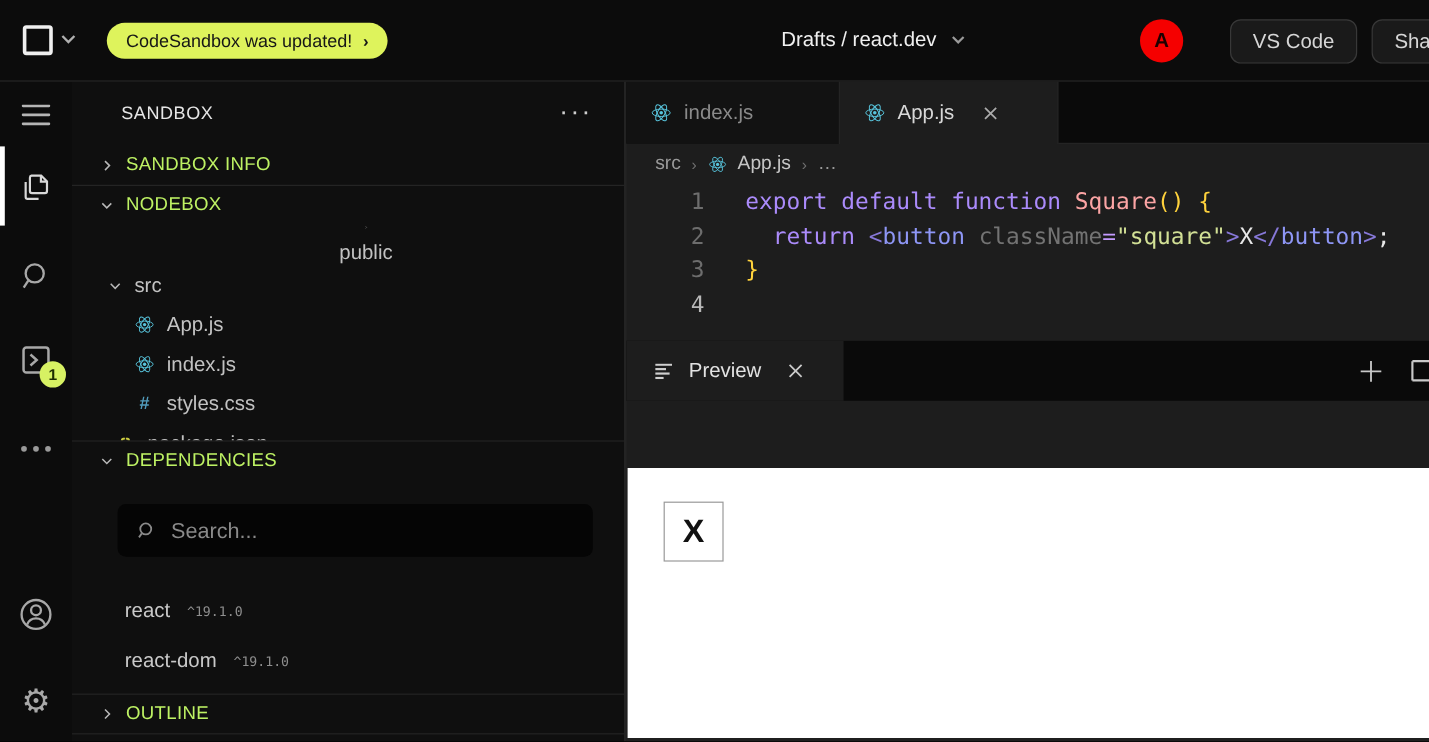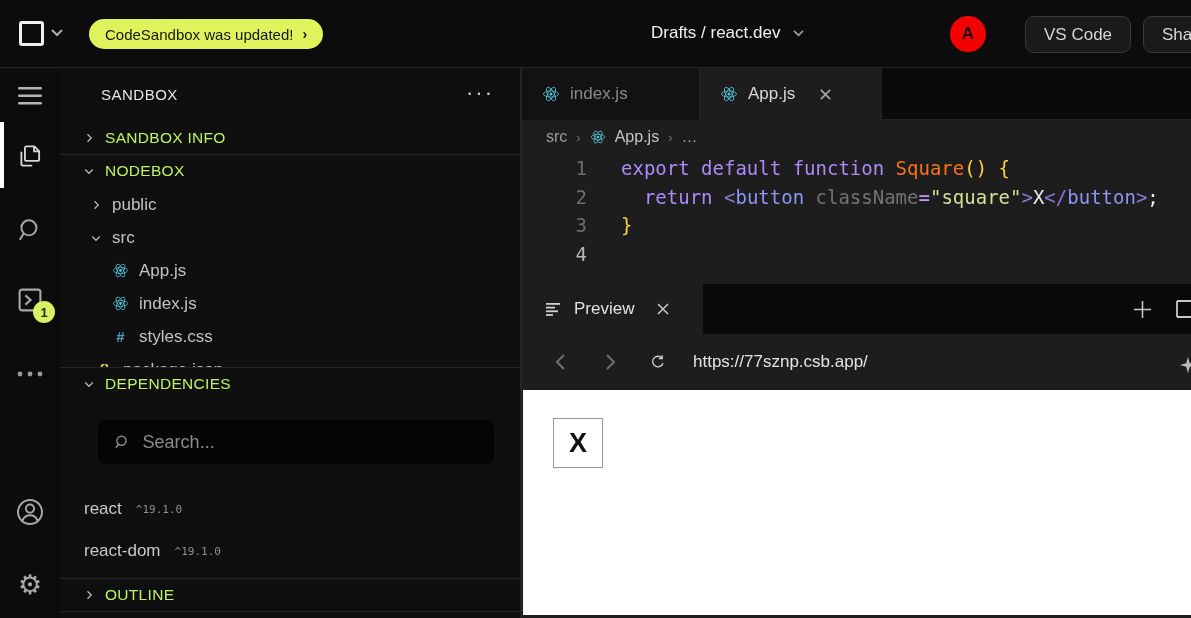--- a/index.html
+++ b/index.html
@@ -68,21 +68,21 @@
   .fi-css { color:#519aba; font-weight:700; font-size:15px; width:17px; text-align:center; }
   .fi-json { color:#cbcb41; font-weight:700; font-size:14px; width:17px; text-align:center; }
 
   .search-box { position:absolute; left:38px; top:352px; width:396px; height:44px;
     background:#050505; border-radius:7px; display:flex; align-items:center; gap:12px;
     padding:0 16px; }
   .search-box input { background:transparent; border:none; outline:none; color:#cfcfcf;
     font-size:18px; font-family:"Liberation Sans", sans-serif; width:100%; }
   .search-box input::placeholder { color:#8a8a8a; }
 
-  .deps { position:absolute; left:24px; top:420px; width:420px;text-align:right; }
+  .deps { position:absolute; left:44px; top:420px; width:420px;text-align:right; }
   .dep-row { height:42px; display:flex; align-items:center; font-size:17px; color:#c9c9c9; }
   .dep-ver { font-family:"DejaVu Sans Mono", monospace; font-size:11px; color:#8f8f8f;
     margin-left:14px; }
 
   
   .right { position:relative; width:670px; height:550px; flex:none; background:#1d1d1d;
     border-left:1px solid #262626; }
   .tabbar { position:absolute; left:0; top:0; width:100%; height:52px; background:#0a0a0a;
     border-bottom:1px solid #242424; display:flex; }
   .tab { width:178px; height:52px; display:flex; align-items:center; gap:10px; padding:0 20px;
@@ -95,21 +95,21 @@
     display:flex; align-items:center; gap:9px; padding-left:24px; font-size:16px; color:#9a9a9a; }
   .bc-sep { color:#6f6f6f; font-size:13px; }
   .bc-file { color:#c5c5c5; }
 
   .code { position:absolute; left:0; top:86px; width:100%; height:146px;
     font-family:"DejaVu Sans Mono", monospace; font-size:19px; }
   .code-line { height:28.5px; display:flex; align-items:center; white-space:pre; }
   .gutter { width:65px; text-align:right; color:#6d6d6d; flex:none; }
   .code-line.current .gutter { color:#b8b8b8; }
   .code-text { margin-left:34px; }
-  .tok-kw{color:#ab8bfb} .tok-fn{color:#f97316} .tok-br{color:#ffd23c}
+  .tok-kw{color:#ab8bfb} .tok-fn{color:#fca5a5} .tok-br{color:#ffd23c}
   .tok-tag{color:#8e96f5} .tok-tagb{color:#8778d8} .tok-attr{color:#737373}
   .tok-op{color:#c49bff} .tok-str{color:#d2e096} .tok-pl{color:#e8e8e8}
 
   .preview-header { position:absolute; left:0; top:216px; width:100%; height:50px;
     background:#0a0a0a; display:flex; }
   .preview-tab { width:181px; height:50px; background:#1d1d1d; display:flex; align-items:center;
     gap:12px; padding:0 24px; cursor:pointer; }
   .preview-tab .label { font-size:17px; color:#e2e2e2; }
   .ph-right { margin-left:auto; display:flex; align-items:center; gap:22px; padding-right:8px; }
 
@@ -224,21 +224,21 @@
       <div class="hdiv" style="top:86px"></div>
 
       <div class="sec-row" style="top:87px">
         <svg width="12" height="12" viewBox="0 0 16 16">
             <path d="M3 6l5 5 5-5" stroke="#b8b8b8" stroke-width="1.7" fill="none"></path>
           </svg>
         <span class="sec-label">NODEBOX</span>
       </div>
 
       <div class="tree" id="file-tree">
-          <div class="tree-row" style="padding-left: 30px;">
+          <div class="tree-row" style="padding-left: 30px; flex-direction: column;">
             <svg width="12" height="12" viewBox="0 0 16 16">
               <path d="M6 3l5 5-5 5" stroke="#b8b8b8" stroke-width="1.7" fill="none"></path>
             </svg>
             <span>public</span>
           </div>
           <div class="tree-row" style="padding-left: 30px;">
             <svg width="12" height="12" viewBox="0 0 16 16">
               <path d="M3 6l5 5 5-5" stroke="#b8b8b8" stroke-width="1.7" fill="none"></path>
             </svg>
             <span>src</span>
@@ -386,42 +386,20 @@
         <div class="ph-right">
           <svg width="21" height="21" viewBox="0 0 22 22">
               <path d="M11 2v18M2 11h18" stroke="#c9c9c9" stroke-width="1.6"></path>
             </svg>
           <svg width="18" height="20" viewBox="0 0 18 20" style="margin-right:-10px">
               <path d="M2 2h14M2 2v16M2 18h14" stroke="#c9c9c9" stroke-width="1.8" fill="none"></path>
             </svg>
         </div>
       </div>
 
-      <div class="urlbar">
-        <span class="nav-ico" style="margin-left:30px">
-          <svg width="11" height="18" viewBox="0 0 11 18">
-              <path d="M9 2L2 9l7 7" stroke="#6f6f6f" stroke-width="2" fill="none"></path>
-            </svg>
-        </span>
-        <span class="nav-ico" style="margin-left:34px">
-          <svg width="11" height="18" viewBox="0 0 11 18">
-              <path d="M2 2l7 7-7 7" stroke="#6f6f6f" stroke-width="2" fill="none"></path>
-            </svg>
-        </span>
-        <span class="nav-ico" style="margin-left:32px">
-          <svg width="20" height="20" viewBox="0 0 20 20" fill="none" stroke="#d0d0d0" stroke-width="1.7">
-              <path d="M16.2 11.5A6.6 6.6 0 1 1 14.8 5"></path>
-              <path d="M15.2 1.6v4.2h-4.2"></path>
-            </svg>
-        </span>
-        <span class="url-text">https://77sznp.csb.app/</span>
-        <svg class="sparkle" width="18" height="18" viewBox="0 0 18 18">
-            <path d="M9 1l1.8 6.2L17 9l-6.2 1.8L9 17l-1.8-6.2L1 9l6.2-1.8z" fill="#bbbbbb"></path>
-          </svg>
-      </div>
 
       <div class="preview-content">
         <button class="square-btn">X</button>
       </div>
       <div class="bottom-strip"></div>
     </main>
   </div>
 </div>
 
 </body></html>

